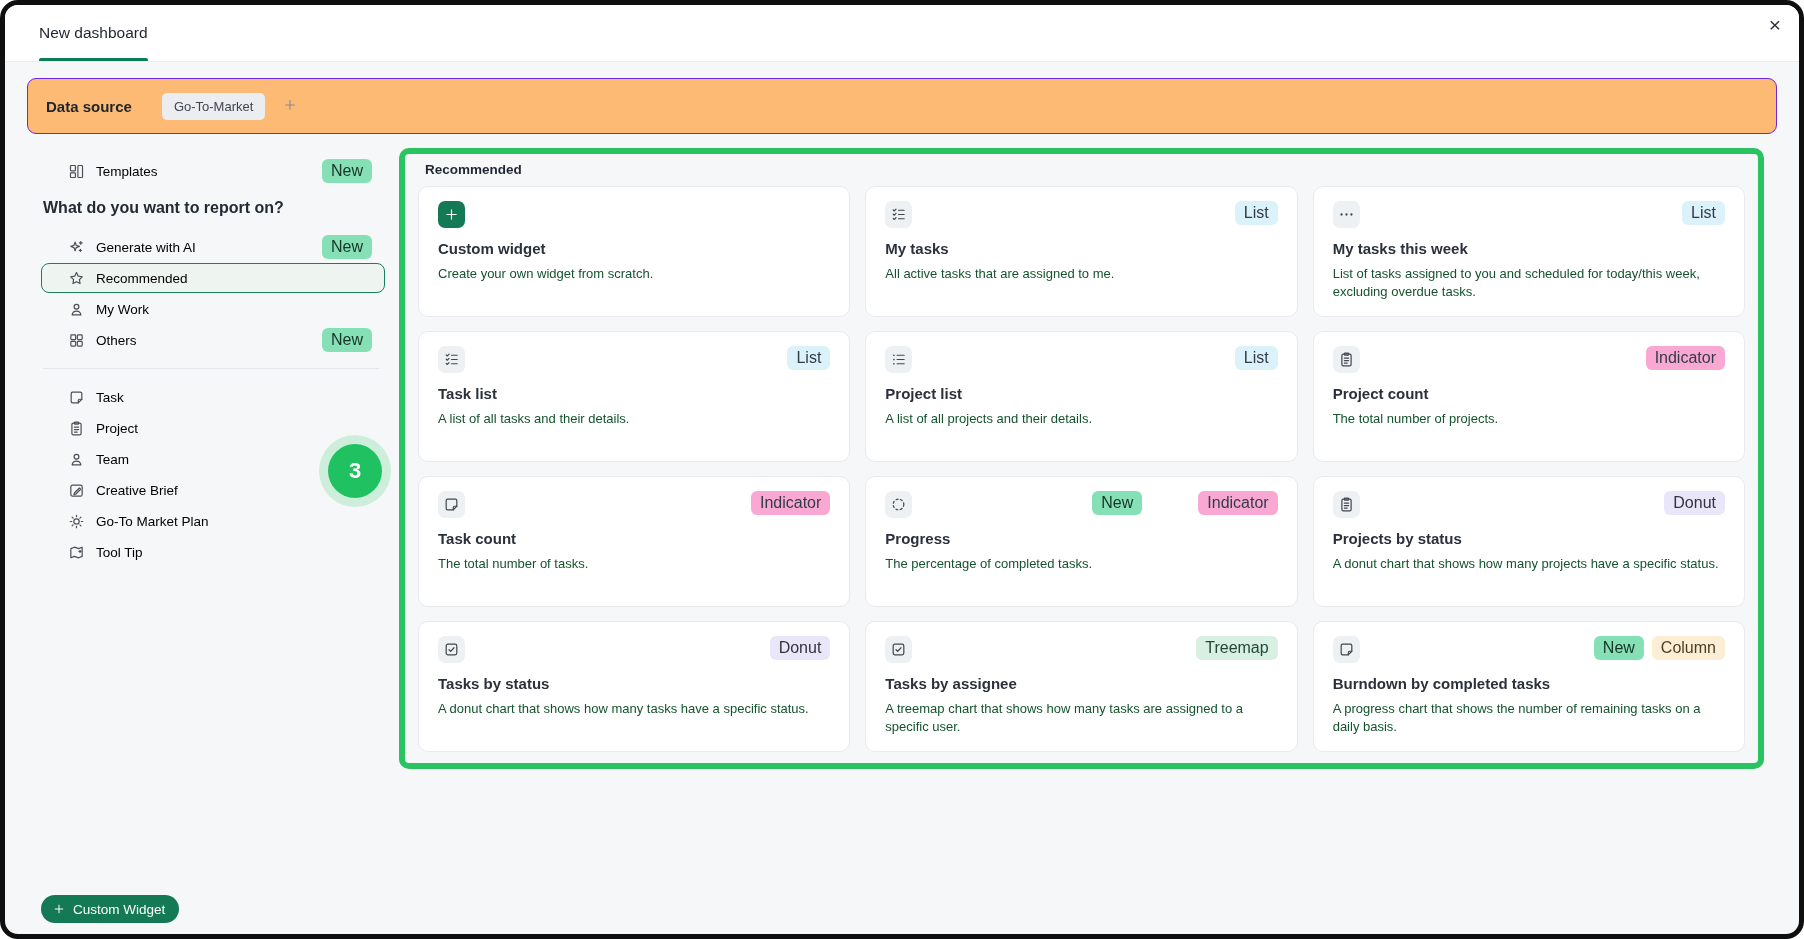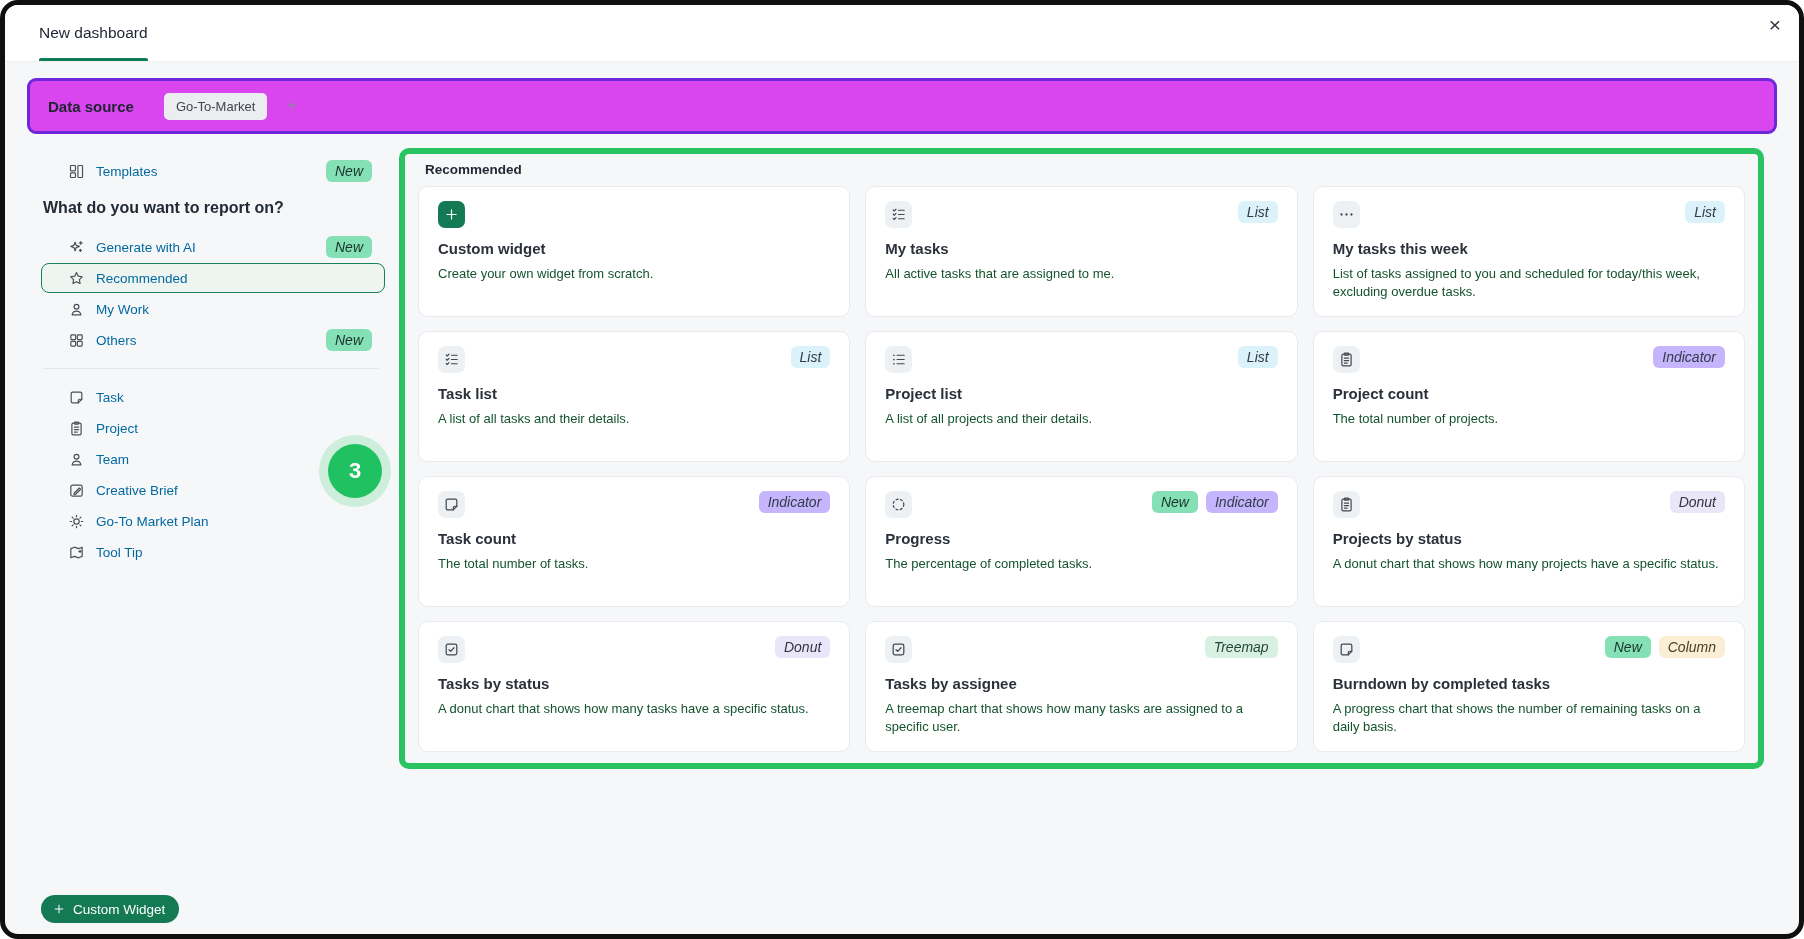--- a/index.html
+++ b/index.html
@@ -14,41 +14,41 @@
   }
   
   .topbar{height:57px;background:#fff;border-bottom:1px solid #eceef1;
     display:flex;align-items:center;padding:0 20px;position:relative;box-sizing:border-box;}
   .tab{position:relative;margin-left:14px;height:100%;display:flex;align-items:center;cursor:pointer;}
   .tab-label{font-size:15.5px;color:#1e2533;}
   .tab::after{content:'';position:absolute;left:0;right:0;bottom:0;height:3px;background:#0c7d57;border-radius:2px 2px 0 0;}
   .close-btn{position:absolute;top:5px;right:14px;background:none;border:none;
     font-size:21px;line-height:1;color:#2e3340;cursor:pointer;padding:4px;}
   
-  .datasource{margin:16px 22px 0 22px;height:56px;background:#d946ef;border:3px solid #6d28d9;
+  .datasource{margin:16px 22px 0 22px;height:56px;background:#fdba74;border:1px solid #6d28d9;
     border-radius:9px;display:flex;align-items:center;padding:0 18px;box-sizing:border-box;}
   .ds-label{font-size:15px;font-weight:bold;color:#1e2430;margin-right:30px;}
   .chip{background:#ebedf0;border-radius:5px;padding:6px 12px;font-size:13px;color:#3f454e;cursor:pointer;}
   .ds-add{margin-left:14px;background:none;border:none;color:#878c95;cursor:pointer;
     width:22px;height:22px;display:flex;align-items:center;justify-content:center;}
   .ds-add svg{width:16px;height:16px;}
   
   .content{position:relative;display:flex;align-items:flex-start;padding:14px 22px 0 22px;}
   
   .sidebar{width:358px;flex-shrink:0;padding:8px 0 0 14px;box-sizing:border-box;}
   .sb-item{display:flex;align-items:center;gap:11px;height:30px;padding:0 12px 0 26px;
     box-sizing:border-box;border:1px solid transparent;border-radius:8px;cursor:pointer;margin-bottom:1px;}
   .sb-item.selected{background:#eef4f0;border-color:#19805b;}
   .sb-icon{width:17px;height:17px;color:#4a5058;display:flex;flex-shrink:0;}
   .sb-icon svg{width:17px;height:17px;}
-  .sb-label{flex:1;font-size:13.5px;color:#0369a1;}
-  .badge{font-size:14px;padding:3px 9px;border-radius:6px;white-space:nowrap;font-style:italic;}
+  .sb-label{flex:1;font-size:13.5px;color:#000000;}
+  .badge{font-size:16px;padding:3px 9px;border-radius:6px;white-space:nowrap;}
   .badge-new{background:#85e0b5;color:#17332a;}
   .badge-list{background:#dcf2fb;color:#323c49;}
-  .badge-indicator{background:#c4b5fd;color:#323c49;}
+  .badge-indicator{background:#f9a8d4;color:#323c49;margin-left:48px;}
   .badge-donut{background:#e9e6f9;color:#36323f;}
   .badge-treemap{background:#d7f0e2;color:#234639;}
   .badge-column{background:#fcedd5;color:#4a3e26;}
   .sb-heading{font-size:16px;font-weight:bold;color:#222a35;margin:13px 0 15px 2px;}
   .sb-divider{border:none;border-top:1px solid #e3e6ea;margin:13px 6px 13px 2px;}
   
   .main-box{flex:1;margin-left:14px;margin-right:13px;border:6px solid #29c361;border-radius:10px;
     padding:5px 13px 11px 13px;background:transparent;}
   .section-title{font-size:13.5px;font-weight:bold;color:#1f2733;margin:3px 0 9px 7px;}
   .cards{display:grid;grid-template-columns:repeat(3,1fr);gap:14px 15px;grid-auto-rows:131px;}

